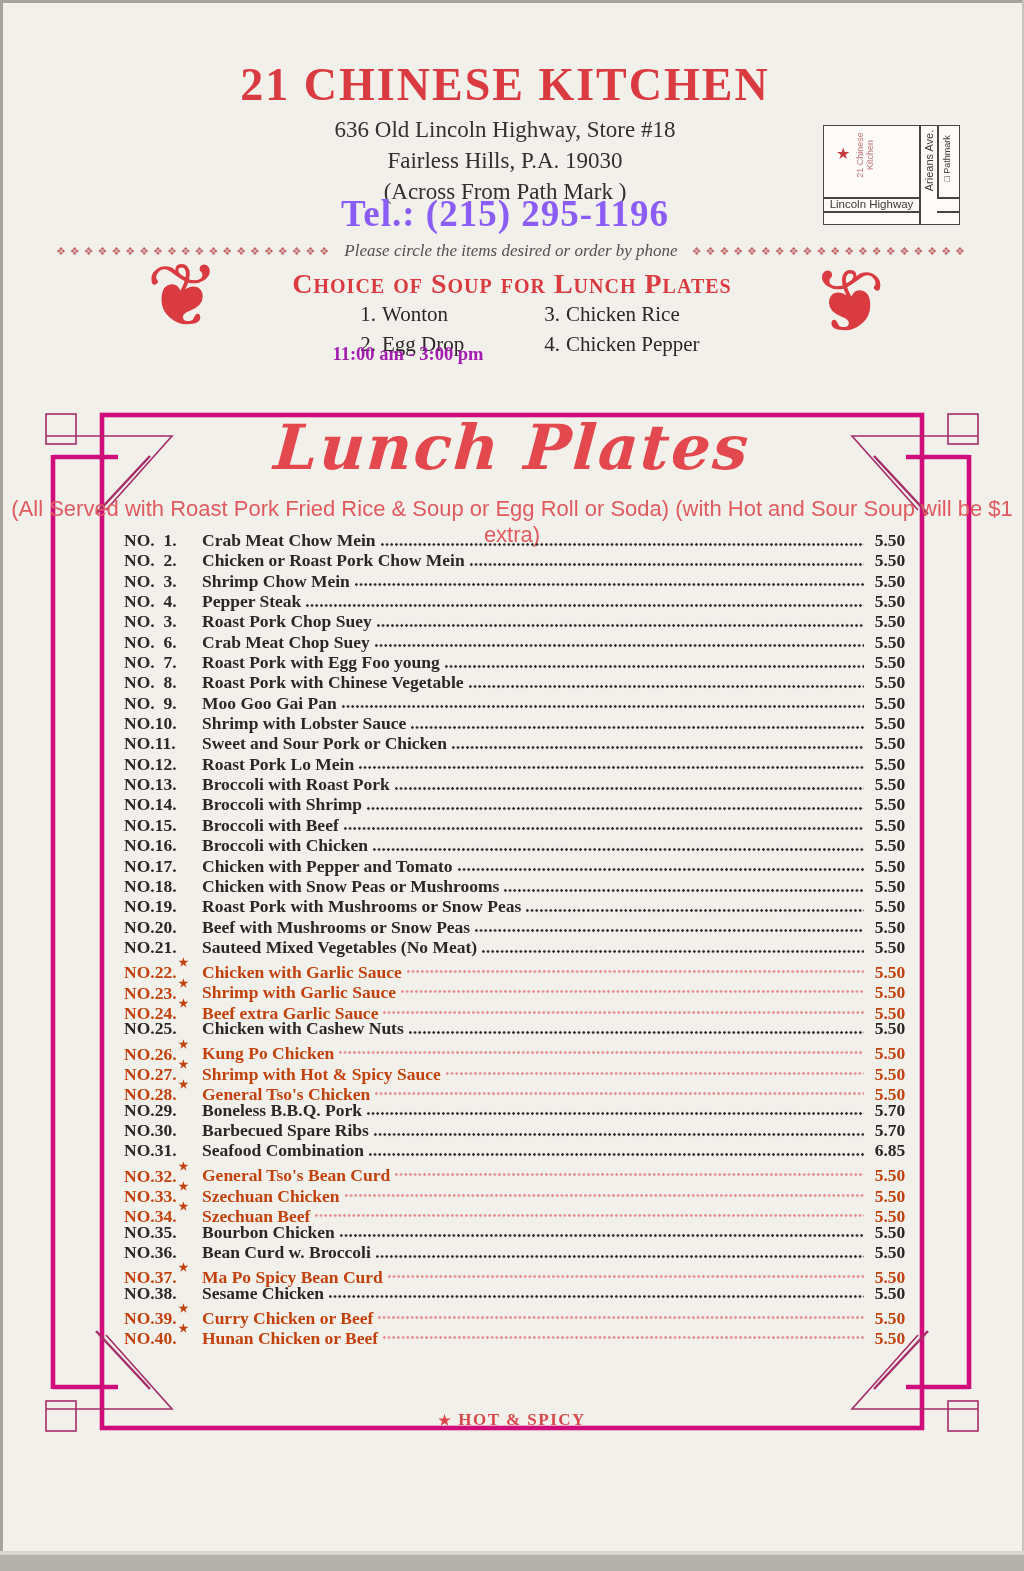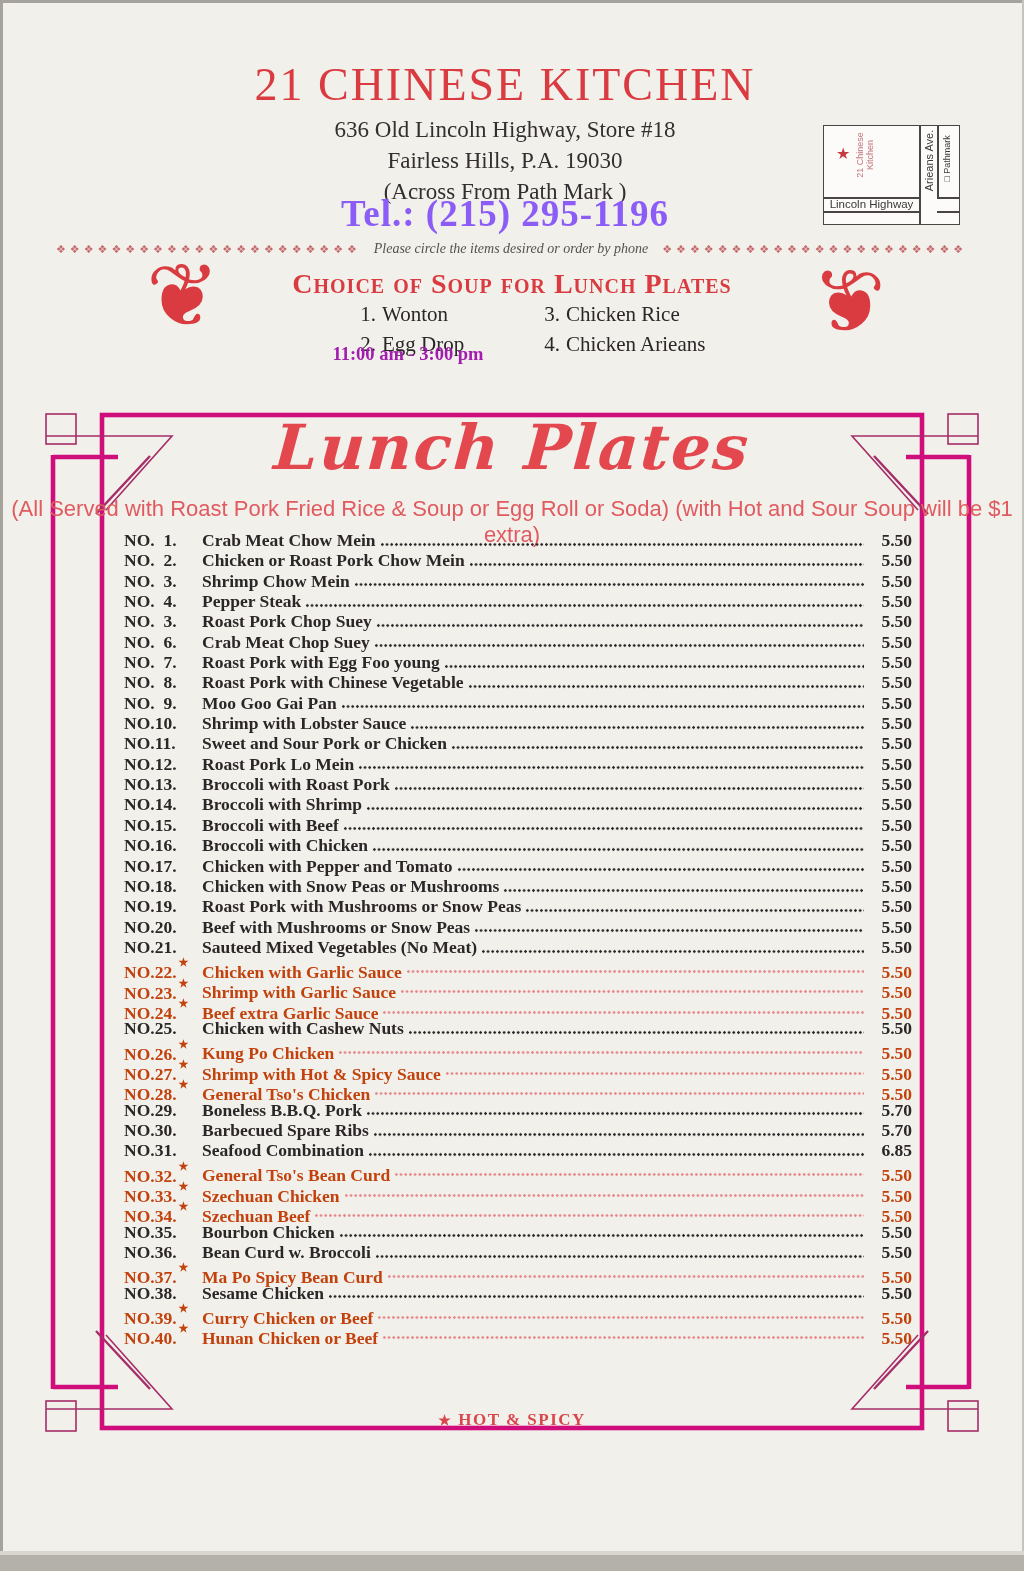--- a/index.html
+++ b/index.html
@@ -9,21 +9,21 @@
   
   .edge{position:absolute;background:#a6a39d;}
   .edge.top{left:0;top:0;width:100%;height:3px;}
   .edge.left{left:0;top:0;width:3px;height:100%;}
   .edge.right{right:0;top:0;width:2px;height:100%;background:#c7c4be;}
   .edge.bottom1{left:0;bottom:16px;width:100%;height:4px;background:#d9d6d0;}
   .edge.bottom2{left:0;bottom:0;width:100%;height:16px;background:#b4b1ab;}
 
   
   .title{position:absolute;left:0;top:62px;width:1010px;text-align:center;
-    font-weight:normal;font-size:46px;line-height:1;letter-spacing:2px;color:#d93b41;}
+    font-weight:bold;font-size:46px;line-height:1;letter-spacing:2px;color:#d93b41;}
   .addr{position:absolute;left:0;top:114px;width:1010px;text-align:center;
     font-size:23px;line-height:31px;color:#332f30;}
   .phone{position:absolute;left:0;top:192px;width:1010px;text-align:center;
     font-weight:bold;font-size:37px;letter-spacing:1px;color:#8b5cf6;}
 
   
   .map{position:absolute;left:823px;top:125px;width:135px;height:98px;
     background:#fcfbf9;border:1.6px solid #4a4543;font-family:"Liberation Sans",sans-serif;}
   .map .ln{position:absolute;background:#4a4543;}
   .map .v1{left:95px;top:0;width:1.6px;height:98px;}
@@ -43,21 +43,21 @@
     transform:rotate(-90deg);transform-origin:center;color:#3c3836;
     font-size:9px;line-height:11px;text-align:center;}
   .map .hwy{position:absolute;left:0;top:72px;width:95px;text-align:center;
     font-size:11.5px;line-height:13px;color:#3c3836;}
 
   
   .noticebar{position:absolute;left:56px;top:241px;width:910px;display:flex;align-items:center;}
   .chain{flex:1;overflow:hidden;white-space:nowrap;color:#c4686c;font-size:11px;
     letter-spacing:4px;line-height:14px;}
   .chain.rt{text-align:right;}
-  .notice{flex:none;padding:0 14px;font-style:italic;font-size:14px;color:#55504d;white-space:nowrap;}
+  .notice{flex:none;padding:0 14px;font-style:italic;font-size:17px;color:#55504d;white-space:nowrap;}
 
   
   .soup-title{position:absolute;left:0;top:268px;width:1024px;text-align:center;
     font-weight:bold;font-size:28px;font-variant:small-caps;letter-spacing:1px;color:#d93b41;}
   .soup-grid{position:absolute;left:352px;top:301px;display:grid;
     grid-template-columns:30px 150px 34px 180px;row-gap:4px;
     font-size:21px;line-height:26px;color:#2b2627;}
   .soup-grid .num{text-align:right;padding-right:6px;}
   .hours{position:absolute;left:0;top:344px;width:816px;text-align:center;
     font-weight:bold;font-size:18.5px;color:#a21caf;}
@@ -80,21 +80,21 @@
   .row{display:flex;align-items:baseline;height:20.35px;line-height:20.35px;
     font-weight:bold;font-size:17.5px;color:#2b2627;--dot:#2b2627;}
   .row.spicy{color:#c2410c;--dot:#e5878b;}
   .row .no{flex:none;width:78px;white-space:pre;}
   .row .star{font-size:11px;position:relative;top:-5px;margin-left:2px;}
   .row .nm{flex:none;white-space:nowrap;padding-right:4px;}
   .row .dots{flex:1;align-self:stretch;margin-right:4px;
     background-image:radial-gradient(circle,var(--dot) 1.15px,transparent 1.4px);
     background-size:4.7px 4.7px;background-repeat:repeat-x;
     background-position:left bottom 4px;}
-  .row .pr{flex:none;width:44px;text-align:right;}
+  .row .pr{flex:none;width:44px;text-align:center;}
 
   .footnote{position:absolute;left:0;top:1373px;width:1024px;text-align:center;
     font-weight:bold;font-size:17px;letter-spacing:1.5px;color:#d8474b;margin-top:37px;}
   .footnote .fstar{font-size:14px;margin-right:6px;}
 </style>
 </head>
 <body>
 
 <div class="page">
 
@@ -137,21 +137,21 @@
 
   <div class="soup-title">Choice of Soup for Lunch Plates</div>
   <div class="soup-grid">
     <span class="num">1.</span>
     <span>Wonton</span>
     <span class="num">3.</span>
     <span>Chicken Rice</span>
     <span class="num">2.</span>
     <span>Egg Drop</span>
     <span class="num">4.</span>
-    <span>Chicken Arieans</span>
+    <span>Chicken Pepper</span>
   </div>
   <div class="hours">11:00 am - 3:00 pm</div>
 
   <span class="hedera lf">❦</span>
   <span class="hedera rt">❦</span>
 
   <svg class="frame" viewBox="0 0 1024 1571">
     <defs>
       <g id="corner" fill="none" stroke="#a52d68" stroke-width="1.6">
         <rect x="0" y="0" width="30" height="30"></rect>

